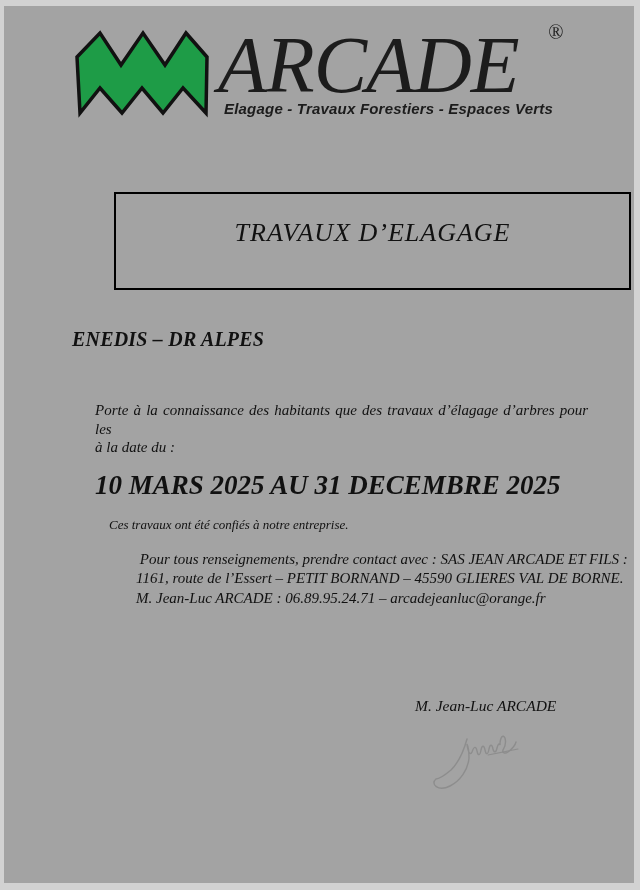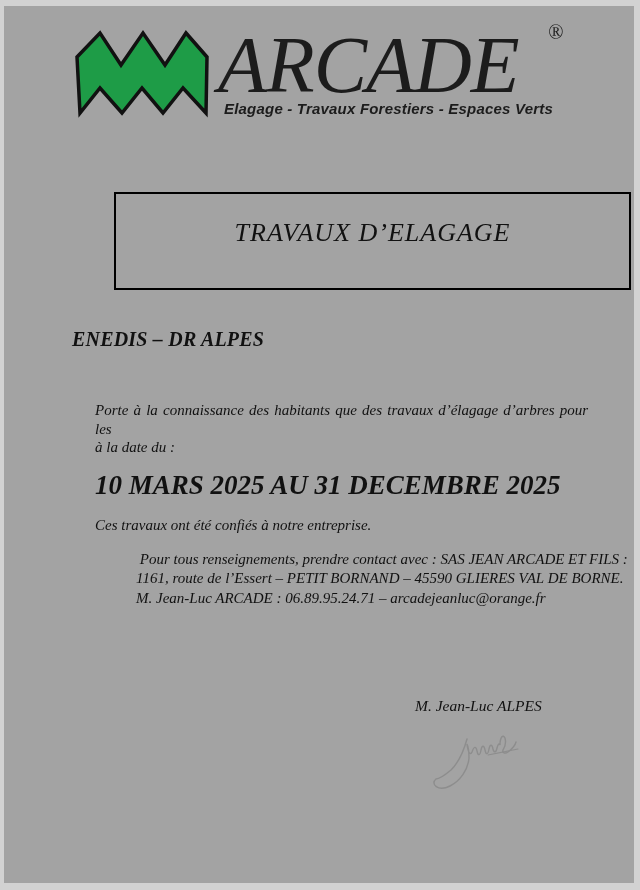--- a/index.html
+++ b/index.html
@@ -81,22 +81,22 @@
 
   .date-range {
     left: 91px; top: 456px;
     font-weight: bold;
     font-size: 27px;
     white-space: nowrap;
     margin-top: 8px;
   }
 
   .assignment {
-    left: 91px; top: 511px;
-    font-size: 15px;
+    left: 105px; top: 511px;
+    font-size: 13px;
     white-space: nowrap;
   }
 
   .contact {
     left: 91px; top: 544px; width: 540px;
     font-size: 15px; line-height: 19.3px; margin-left: 41px;
   }
   .contact div { white-space: pre; }
 
   .signatory {
@@ -133,21 +133,21 @@
   <div class="abs date-range">10 MARS 2025 AU 31 DECEMBRE 2025</div>
 
   <div class="abs assignment">Ces travaux ont été confiés à notre entreprise.</div>
 
   <div class="abs contact">
     <div> Pour tous renseignements, prendre contact avec : SAS JEAN ARCADE ET FILS :</div>
     <div>1161, route de l’Essert – PETIT BORNAND – 45590 GLIERES VAL DE BORNE.</div>
     <div>M. Jean-Luc ARCADE : 06.89.95.24.71 – arcadejeanluc@orange.fr</div>
   </div>
 
-  <div class="abs signatory">M. Jean-Luc ALPES</div>
+  <div class="abs signatory">M. Jean-Luc ARCADE</div>
 
   <svg class="abs signature-svg" viewBox="0 0 124 86" xmlns="http://www.w3.org/2000/svg" fill="none">
     <path d="M 39,17
              C 36,28 31,40 23,48
              C 17,53 11,57 8,57
              C 2,62 10,70 22,64
              C 32,59 40,48 41,36
              C 41,30 40,24 39,22
              C 40,30 42,34 44,30
              c 2,-6 4,-6 5,-1

